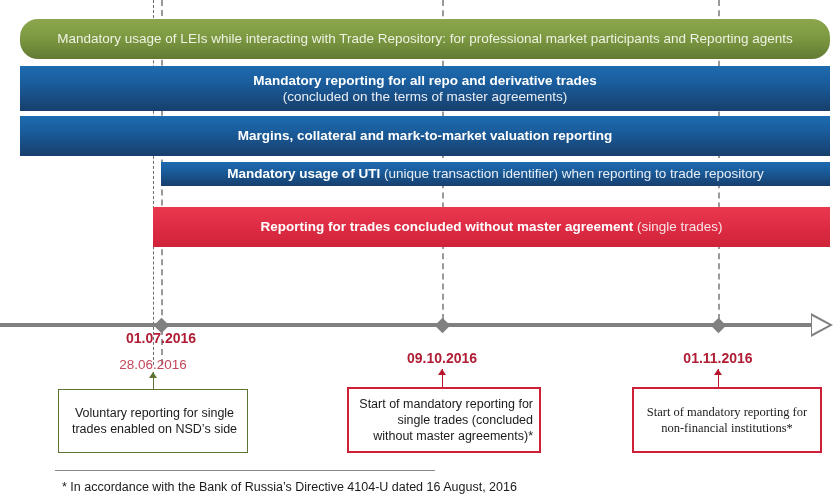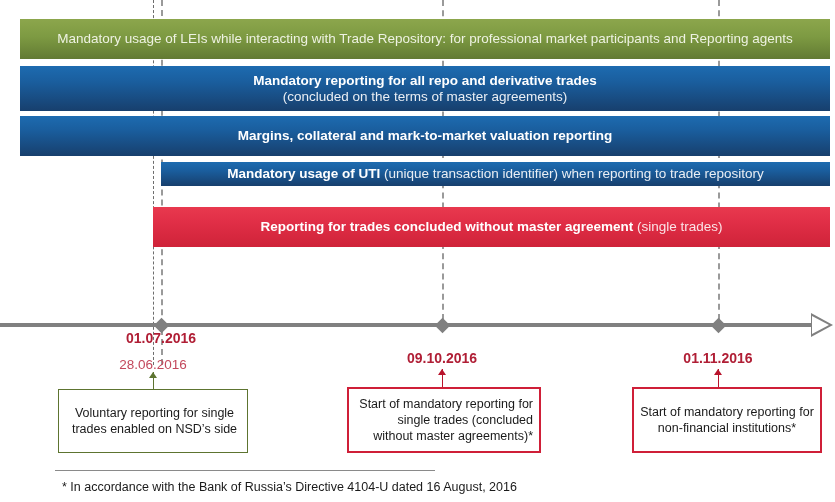--- a/index.html
+++ b/index.html
@@ -157,21 +157,21 @@
 <div id="canvas">
 
   <div id="guides-layer">
       <div class="guide thin" style="left: 153px; height: 365px;"></div>
       <div class="guide thick" style="left: 161px; height: 365px;"></div>
       <div class="guide thick" style="left: 442px; height: 330px;"></div>
       <div class="guide thick" style="left: 718px; height: 330px;"></div>
     </div>
 
   <div id="bars-layer">
-      <div class="bar bar-green" style="left: 20px; top: 19px; width: 810px; height: 40px;">
+      <div class="bar bar-green" style="left: 20px; top: 19px; width: 810px; height: 40px; border-radius: 18px;">
         <div><span class="">Mandatory usage of LEIs while interacting with Trade Repository: for professional market participants and Reporting agents</span></div>
       </div>
       <div class="bar bar-blue" style="left: 20px; top: 66px; width: 810px; height: 45px;">
         <div><b>Mandatory reporting for all repo and derivative trades</b><br><span class="light">(concluded on the terms of master agreements)</span></div>
       </div>
       <div class="bar bar-blue" style="left: 20px; top: 116px; width: 810px; height: 40px;">
         <div><b>Margins, collateral and mark-to-market valuation reporting</b></div>
       </div>
       <div class="bar bar-blue" style="left: 161px; top: 162px; width: 669px; height: 24px;">
         <div><b>Mandatory usage of UTI</b><span class="light"> (unique transaction identifier) when reporting to trade repository</span></div>
@@ -203,21 +203,21 @@
       <div class="callout green" style="left: 58px; top: 389px; width: 190px; height: 64px;">
         <span>Voluntary reporting for single trades enabled on NSD’s side</span>
       </div>
       <div class="connector red" style="left: 442px; top: 369px; height: 18px;"></div>
       <div class="conn-arrow red" style="left: 438px; top: 369px;"></div>
       <div class="callout red" style="left: 347px; top: 387px; width: 194px; height: 66px; text-align: right;">
         <span>Start of mandatory reporting for single trades (concluded without master agreements)*</span>
       </div>
       <div class="connector red" style="left: 718px; top: 369px; height: 18px;"></div>
       <div class="conn-arrow red" style="left: 714px; top: 369px;"></div>
-      <div class="callout red" style="left: 632px; top: 387px; width: 190px; height: 66px;">
+      <div class="callout red" style="left: 632px; top: 387px; width: 190px; height: 66px; font-family: Liberation Serif, serif;">
         <span>Start of mandatory reporting for non-financial institutions*</span>
       </div>
     </div>
 
   <div id="footnote-rule"></div>
   <div id="footnote-text">* In accordance with the Bank of Russia’s Directive 4104-U dated 16 August, 2016</div>
 
 </div>
 
 </body></html>

